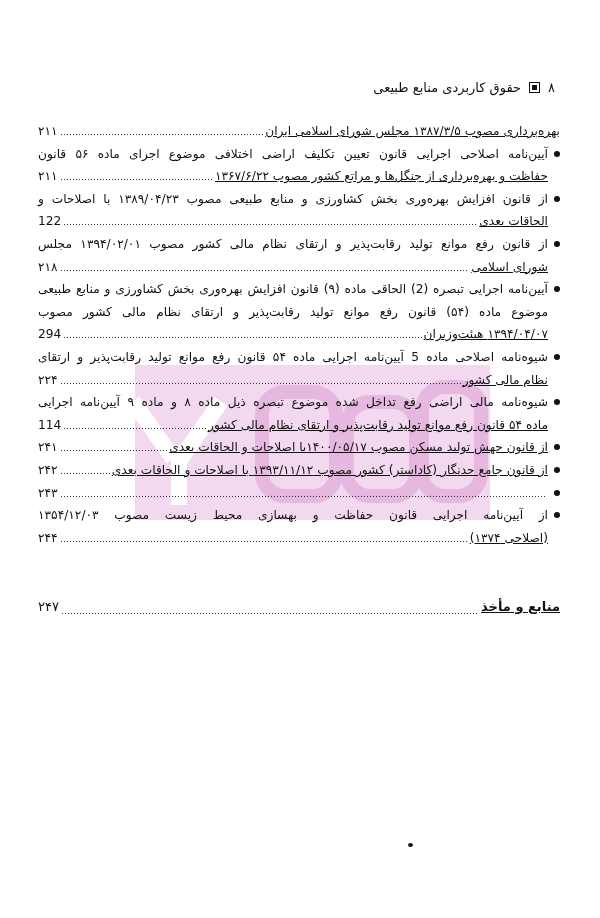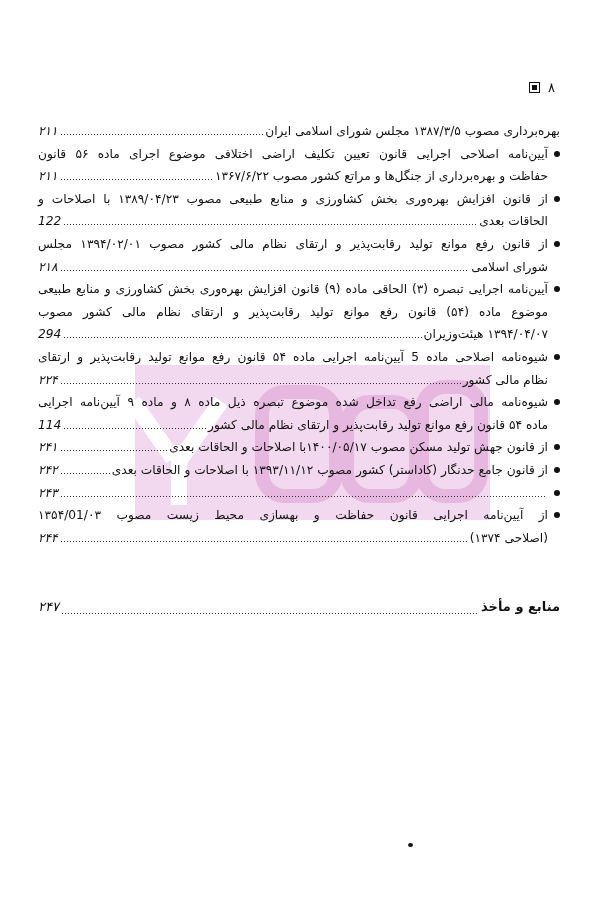--- a/index.html
+++ b/index.html
@@ -27,27 +27,27 @@
     position: absolute; top: 120px; left: 38px; right: 40px; direction: rtl;
     font-size: 12.2px; line-height: 22.6px; z-index: 2;
   }
   .entry { position: relative; padding-right: 12px; text-align: justify; }
   .entry.nobullet { padding-right: 0; }
   .bullet {
     position: absolute; right: 0; top: 8px; width: 6px; height: 6px;
     background: #111; border-radius: 50%;
   }
   .line { display: flex; direction: rtl; white-space: nowrap; }
-  .line .txt { flex: 0 0 auto; }
+  .line .txt { flex: 0 0 auto; text-decoration: underline; }
   .line .dots {
     flex: 1 1 auto; overflow: hidden; margin: 0 2px; height: 18px;
     background-image: radial-gradient(circle, #333 0.7px, transparent 0.9px);
     background-size: 3px 3px; background-repeat: repeat-x; background-position: 0 13px;
   }
-  .line .pg { flex: 0 0 auto; font-style: italic; }
+  .line .pg { flex: 0 0 auto; }
   .full { text-align-last: justify; white-space: nowrap; }
   .section {
     position: absolute; top: 599px; left: 38px; right: 40px; direction: rtl;
     font-size: 13px; font-weight: bold; z-index: 2;
   }
   .section .pg { font-weight: normal; }
   .footer-mark {
     position: absolute; top: 843px; left: 408px; width: 5px; height: 4px;
     background: #111; border-radius: 50%;
   }
@@ -64,20 +64,21 @@
   <div class="wm-shape" style="left:120px;top:20px;width:60px;height:90px;"></div>
   <div class="wm-shape" style="left:205px;top:30px;width:55px;height:80px;"></div>
   <div class="wm-shape" style="left:280px;top:15px;width:45px;height:95px;"></div>
 </div>
 
 <div class="header">
   <span>۸</span>
   <span class="page-icon">
       <i></i>
     </span>
+  <span>حقوق کاربردی منابع طبیعی</span>
 </div>
 
 <div class="toc">
 
   <div class="entry nobullet">
     <div class="line">
       <span class="txt">بهره‌برداری مصوب ۱۳۸۷/۳/۵ مجلس شورای اسلامی ایران</span>
       <span class="dots"></span>
       <span class="pg">۲۱۱</span>
     </div>
@@ -108,21 +109,21 @@
     <div class="full">از قانون رفع موانع تولید رقابت‌پذیر و ارتقای نظام مالی کشور مصوب ۱۳۹۴/۰۲/۰۱ مجلس</div>
     <div class="line">
       <span class="txt">شورای اسلامی</span>
       <span class="dots"></span>
       <span class="pg">۲۱۸</span>
     </div>
   </div>
 
   <div class="entry">
     <span class="bullet"></span>
-    <div class="full">آیین‌نامه اجرایی تبصره (۳) الحاقی ماده (۹) قانون افزایش بهره‌وری بخش کشاورزی و منابع طبیعی</div>
+    <div class="full">آیین‌نامه اجرایی تبصره (2) الحاقی ماده (۹) قانون افزایش بهره‌وری بخش کشاورزی و منابع طبیعی</div>
     <div class="full">موضوع ماده (۵۴) قانون رفع موانع تولید رقابت‌پذیر و ارتقای نظام مالی کشور مصوب</div>
     <div class="line">
       <span class="txt">۱۳۹۴/۰۴/۰۷ هیئت‌وزیران</span>
       <span class="dots"></span>
       <span class="pg">294</span>
     </div>
   </div>
 
   <div class="entry">
     <span class="bullet"></span>
@@ -165,21 +166,21 @@
   <div class="entry">
     <span class="bullet"></span>
     <div class="line">
       <span class="dots"></span>
       <span class="pg">۲۴۳</span>
     </div>
   </div>
 
   <div class="entry">
     <span class="bullet"></span>
-    <div class="full">از آیین‌نامه اجرایی قانون حفاظت و بهسازی محیط زیست مصوب ۱۳۵۴/01/۰۳</div>
+    <div class="full">از آیین‌نامه اجرایی قانون حفاظت و بهسازی محیط زیست مصوب ۱۳۵۴/۱۲/۰۳</div>
     <div class="line">
       <span class="txt">(اصلاحی ۱۳۷۴)</span>
       <span class="dots"></span>
       <span class="pg">۲۴۴</span>
     </div>
   </div>
 </div>
 
 <div class="section">
   <div class="line">

